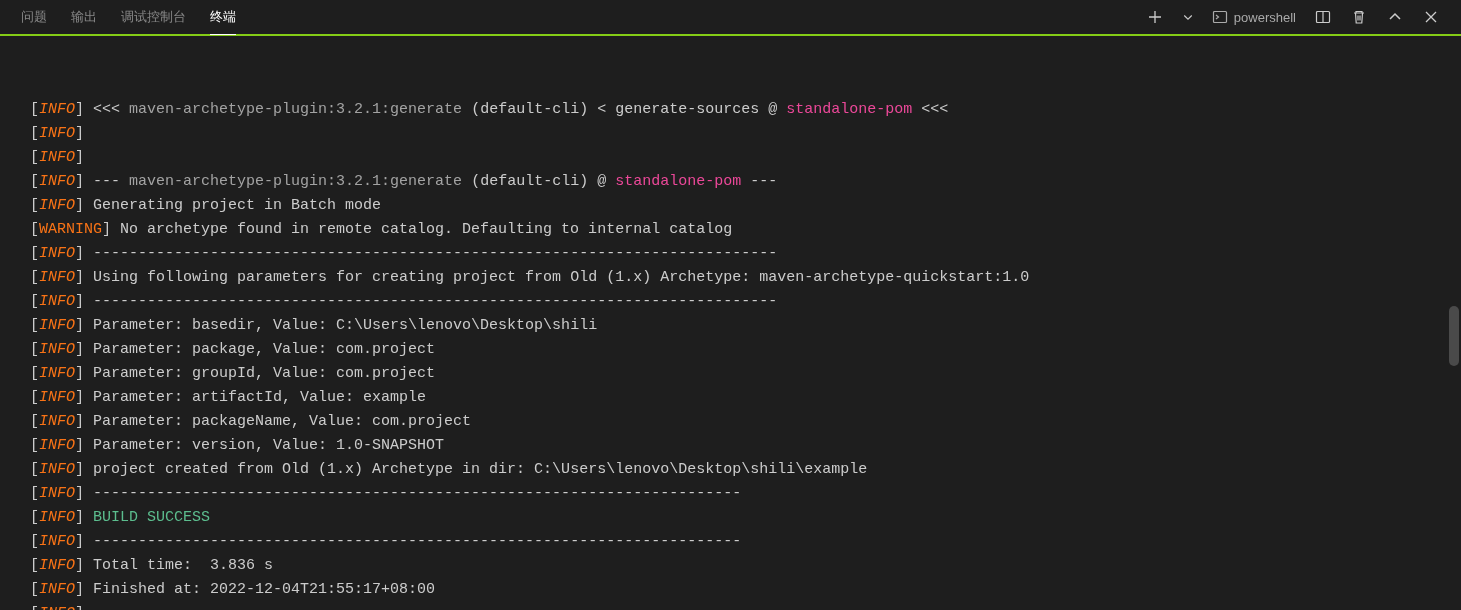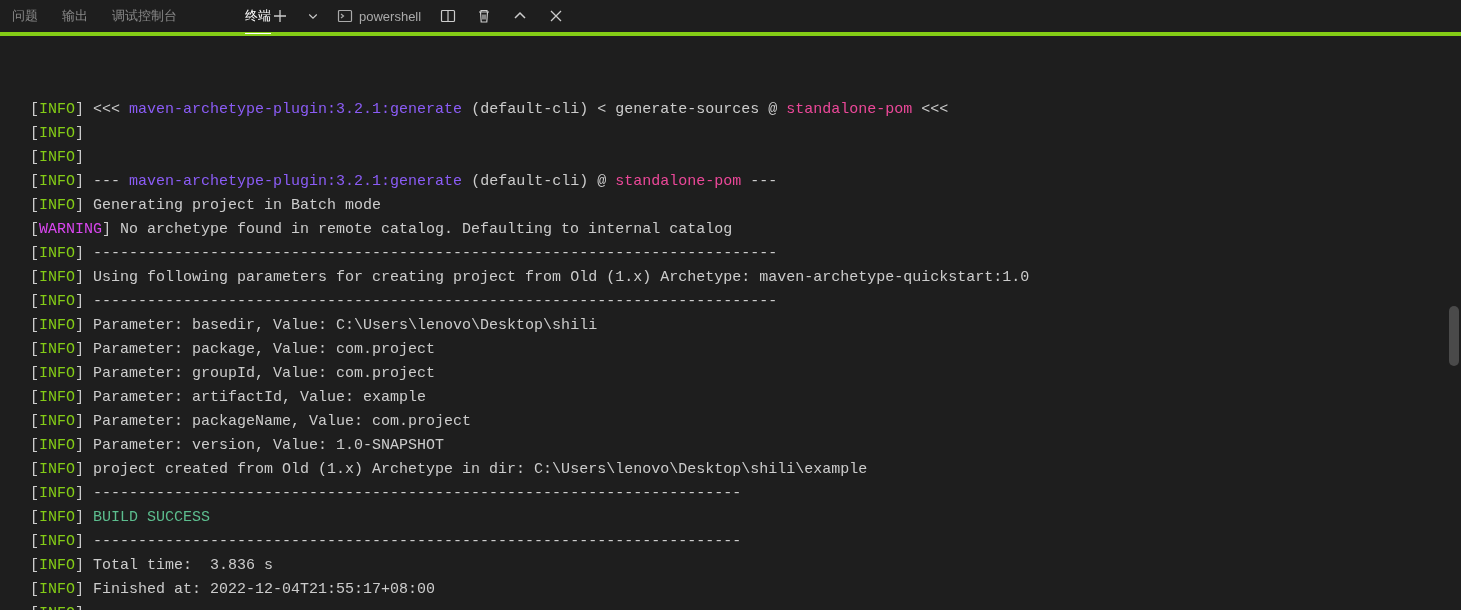--- a/index.html
+++ b/index.html
@@ -7,41 +7,40 @@
       background: #1e1e1e;
       color: #cccccc;
       font-family: Consolas, 'Courier New', monospace;
       font-size: 15px;
       width: 1461px;
       height: 610px;
       overflow: hidden;
     }
     .header {
       display: flex;
-      justify-content: flex-start;
+      justify-content: space-between;
       align-items: center;
       height: 36px;
-      padding: 0 12px;
-      border-bottom: 4px solid #84cc16;
+      padding: 0 21px;
+      border-bottom: 2px solid #84cc16;
     }
     .tabs {
       display: flex;
       gap: 24px;
       font-family: -apple-system, BlinkMacSystemFont, "Segoe UI", sans-serif;
       font-size: 13px;
     }
     .tab {
       color: #888;
       cursor: pointer;
       padding: 8px 0;
     }
     .tab.active {
       color: #fff;
       border-bottom: 1px solid #fff;
-      margin-left: 44px;
     }
     .actions {
       display: flex;
       align-items: center;
       gap: 18px;
       color: #aaa;
       font-family: -apple-system, sans-serif;
       font-size: 13px;
     }
     .icon-btn {
@@ -61,23 +60,23 @@
       cursor: pointer;
     }
     .terminal-body {
       padding: 14px 20px 0 30px;
       line-height: 24px;
       white-space: pre;
       position: relative;
     }
     .line { display: block; min-height: 24px; }
     .bracket { color: #cccccc; }
-    .info-tag { color: #84cc16; }
-    .warn-tag { color: #d946ef; }
-    .green { color: #8b5cf6; margin-top: 6px; }
+    .info-tag { color: #f97316; font-style: italic; }
+    .warn-tag { color: #f97316; }
+    .green { color: #a3a3a3; margin-top: 6px; }
     .cyan { color: #ec4899; }
     .build-success { color: #5cbd8e; font-weight: normal; }
     .scrollbar {
       position: absolute;
       right: 2px;
       top: 270px;
       width: 10px;
       height: 60px;
       background: #4a4a4a;
       border-radius: 5px;

